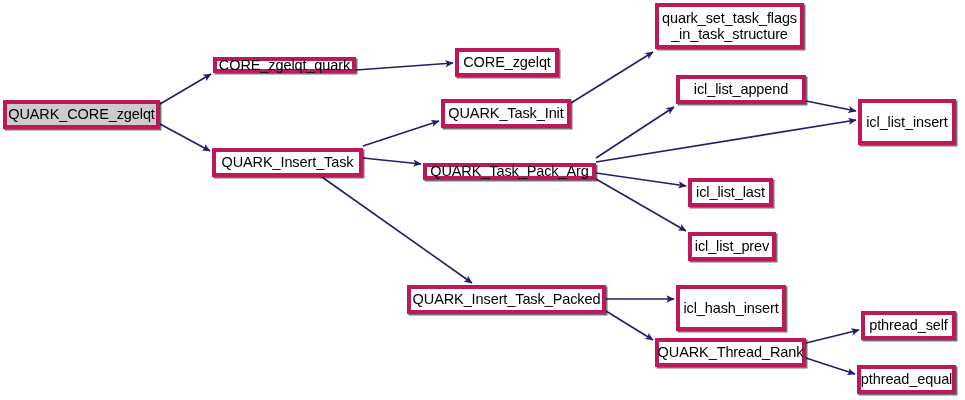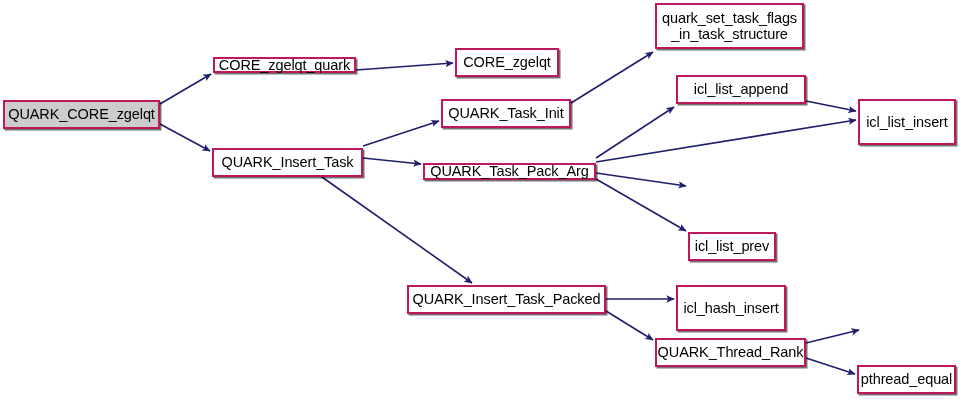--- a/index.html
+++ b/index.html
@@ -19,21 +19,21 @@
     position: absolute;
     left: 0;
     top: 0;
     width: 965px;
     height: 400px;
     pointer-events: none;
   }
   .node {
     position: absolute;
     box-sizing: border-box;
-    border: 2px solid #be185d;
+    border: 4px solid #be185d;
     background: #ffffff;
     color: #000000;
     font-size: 14.5px;
     line-height: 1.12;
     display: flex;
     align-items: center;
     justify-content: center;
     text-align: center;
     white-space: pre;
     box-shadow: 1.5px 1.5px 0 0 rgba(0,0,0,0.55);
@@ -73,18 +73,20 @@
 <div class="node highlight" style="left: 3px; top: 100px; width: 157px; height: 29px;">QUARK_CORE_zgelqt</div>
     <div class="node" style="left: 213px; top: 57px; width: 143px; height: 16px;">CORE_zgelqt_quark</div>
     <div class="node" style="left: 212px; top: 148px; width: 151px; height: 29px;">QUARK_Insert_Task</div>
     <div class="node" style="left: 455px; top: 48px; width: 104px; height: 29px;">CORE_zgelqt</div>
     <div class="node" style="left: 441px; top: 99px; width: 130px; height: 29px;">QUARK_Task_Init</div>
     <div class="node" style="left: 423px; top: 152px; width: 173px; height: 17px; margin-top: 11px;">QUARK_Task_Pack_Arg</div>
     <div class="node" style="left: 655px; top: 3px; width: 149px; height: 46px;">quark_set_task_flags
 _in_task_structure</div>
     <div class="node" style="left: 676px; top: 75px; width: 130px; height: 29px;">icl_list_append</div>
     <div class="node" style="left: 858px; top: 99px; width: 98px; height: 46px;">icl_list_insert</div>
+    <div class="node" style="left: 688px; top: 178px; width: 85px; height: 29px;">icl_list_last</div>
     <div class="node" style="left: 688px; top: 232px; width: 88px; height: 29px;">icl_list_prev</div>
     <div class="node" style="left: 407px; top: 285px; width: 199px; height: 29px;">QUARK_Insert_Task_Packed</div>
     <div class="node" style="left: 676px; top: 285px; width: 110px; height: 46px;">icl_hash_insert</div>
     <div class="node" style="left: 655px; top: 338px; width: 151px; height: 29px;">QUARK_Thread_Rank</div>
+    <div class="node" style="left: 861px; top: 311px; width: 95px; height: 29px;">pthread_self</div>
     <div class="node" style="left: 857px; top: 365px; width: 99px; height: 29px;">pthread_equal</div>
   </div>
 
 </body></html>

